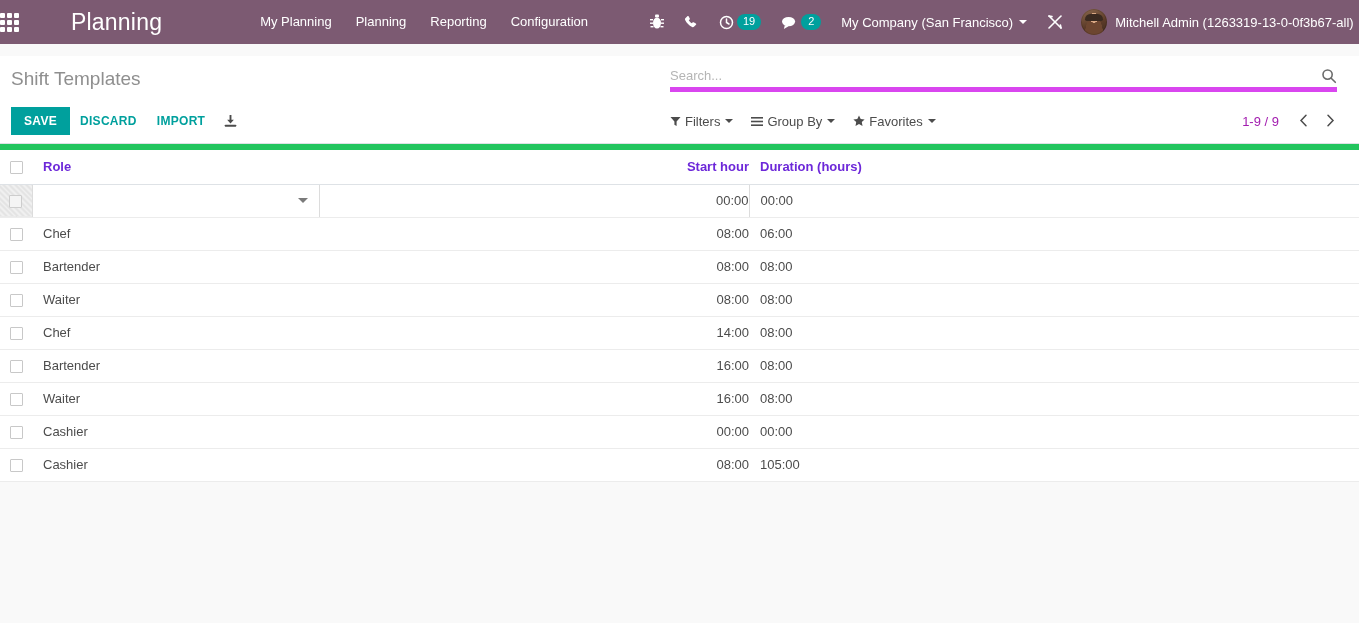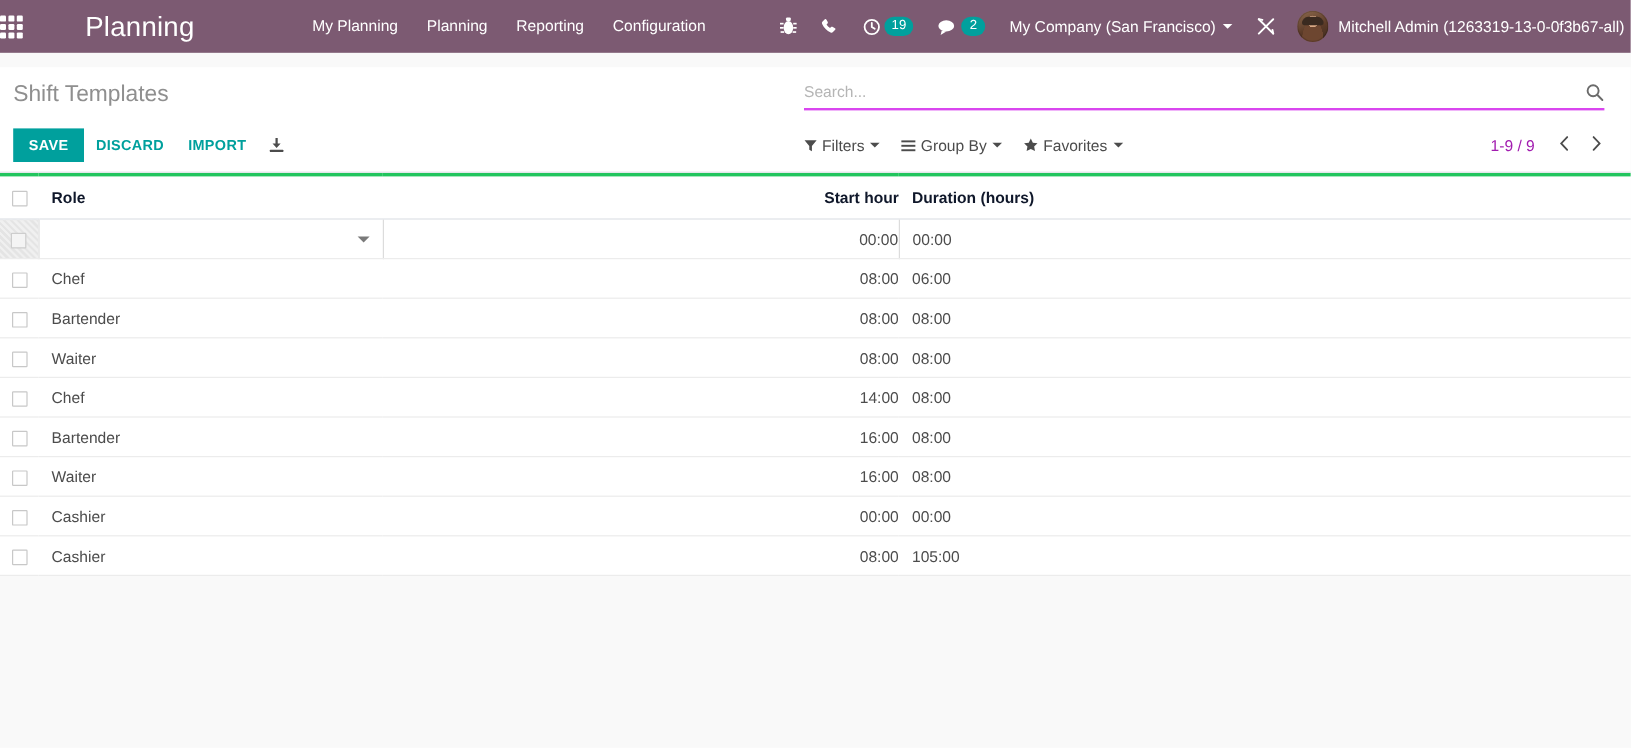--- a/index.html
+++ b/index.html
@@ -142,21 +142,21 @@
     font-weight: 400;
     padding: 12px 0 0 11px;
     line-height: 22px;
     white-space: nowrap;
   }
   .search-wrap {
     position: absolute;
     left: 670px;
     right: 22px;
     top: 8px;
-    border-bottom: 2px solid #d946ef;
+    border-bottom: 5px solid #d946ef;
     display: flex;
     align-items: center;
     height: 28px;
   }
   .search-input {
     border: 0;
     outline: 0;
     background: transparent;
     flex: 1;
     font-size: 13px;
@@ -242,23 +242,23 @@
   .table-wrap { background: #f9f9f9; height: 491px; }
   table.list {
     width: 100%;
     border-collapse: collapse;
     background: #ffffff;
     table-layout: fixed;
     font-size: 13px;
   }
   table.list thead th {
     background: #ffffff;
-    border-top: 3px solid #22c55e;
+    border-top: 6px solid #22c55e;
     border-bottom: 1px solid #dee2e6;
-    color: #0f172a;
+    color: #6d28d9;
     font-weight: 700;
     font-size: 13px;
     height: 37px;
     padding: 0 11px;
     white-space: nowrap;
   }
   th.col-check, td.col-check { width: 32px; padding: 0 0 0 10px !important; text-align: left; }
   th.col-role, td.col-role { text-align: left; }
   th.col-start, td.col-start { text-align: right; width: 430px; padding-right: 0 !important;}
   th.col-dur, td.col-dur { text-align: left; width: 610px; padding-right: 15px !important;}

